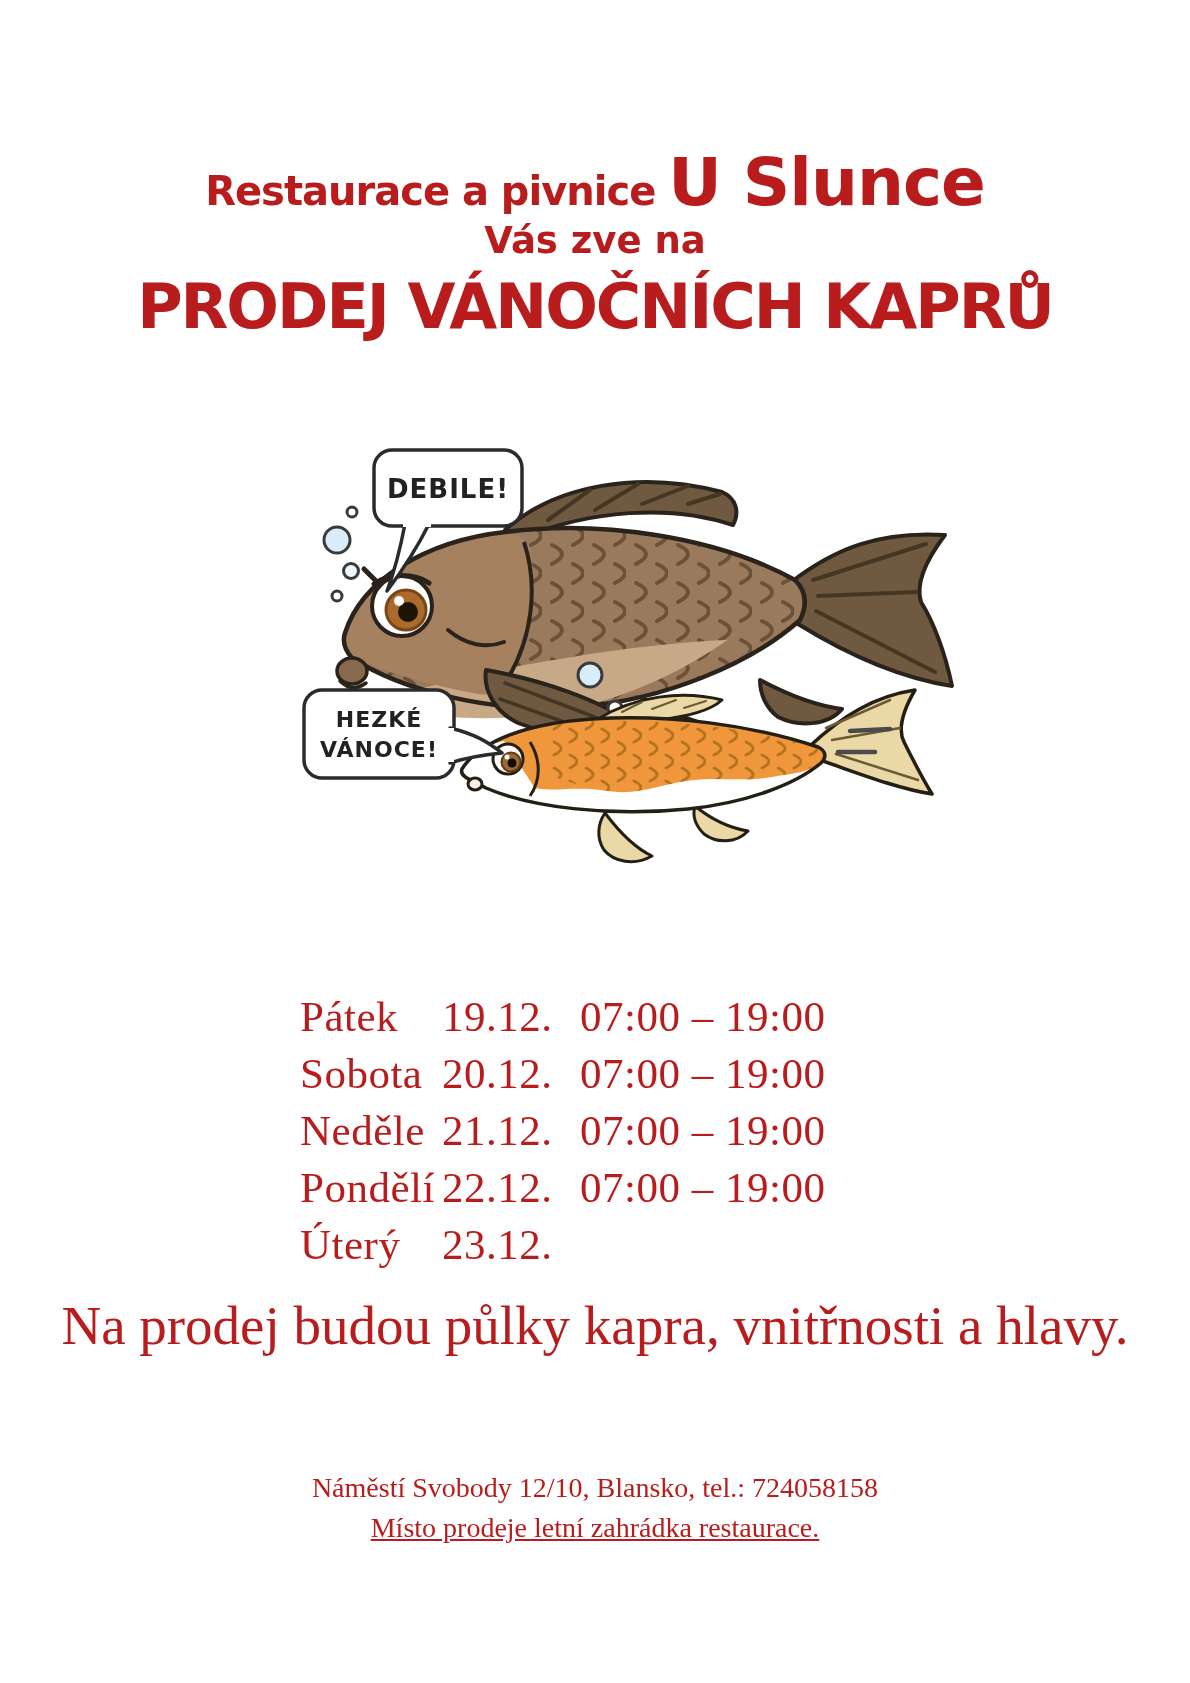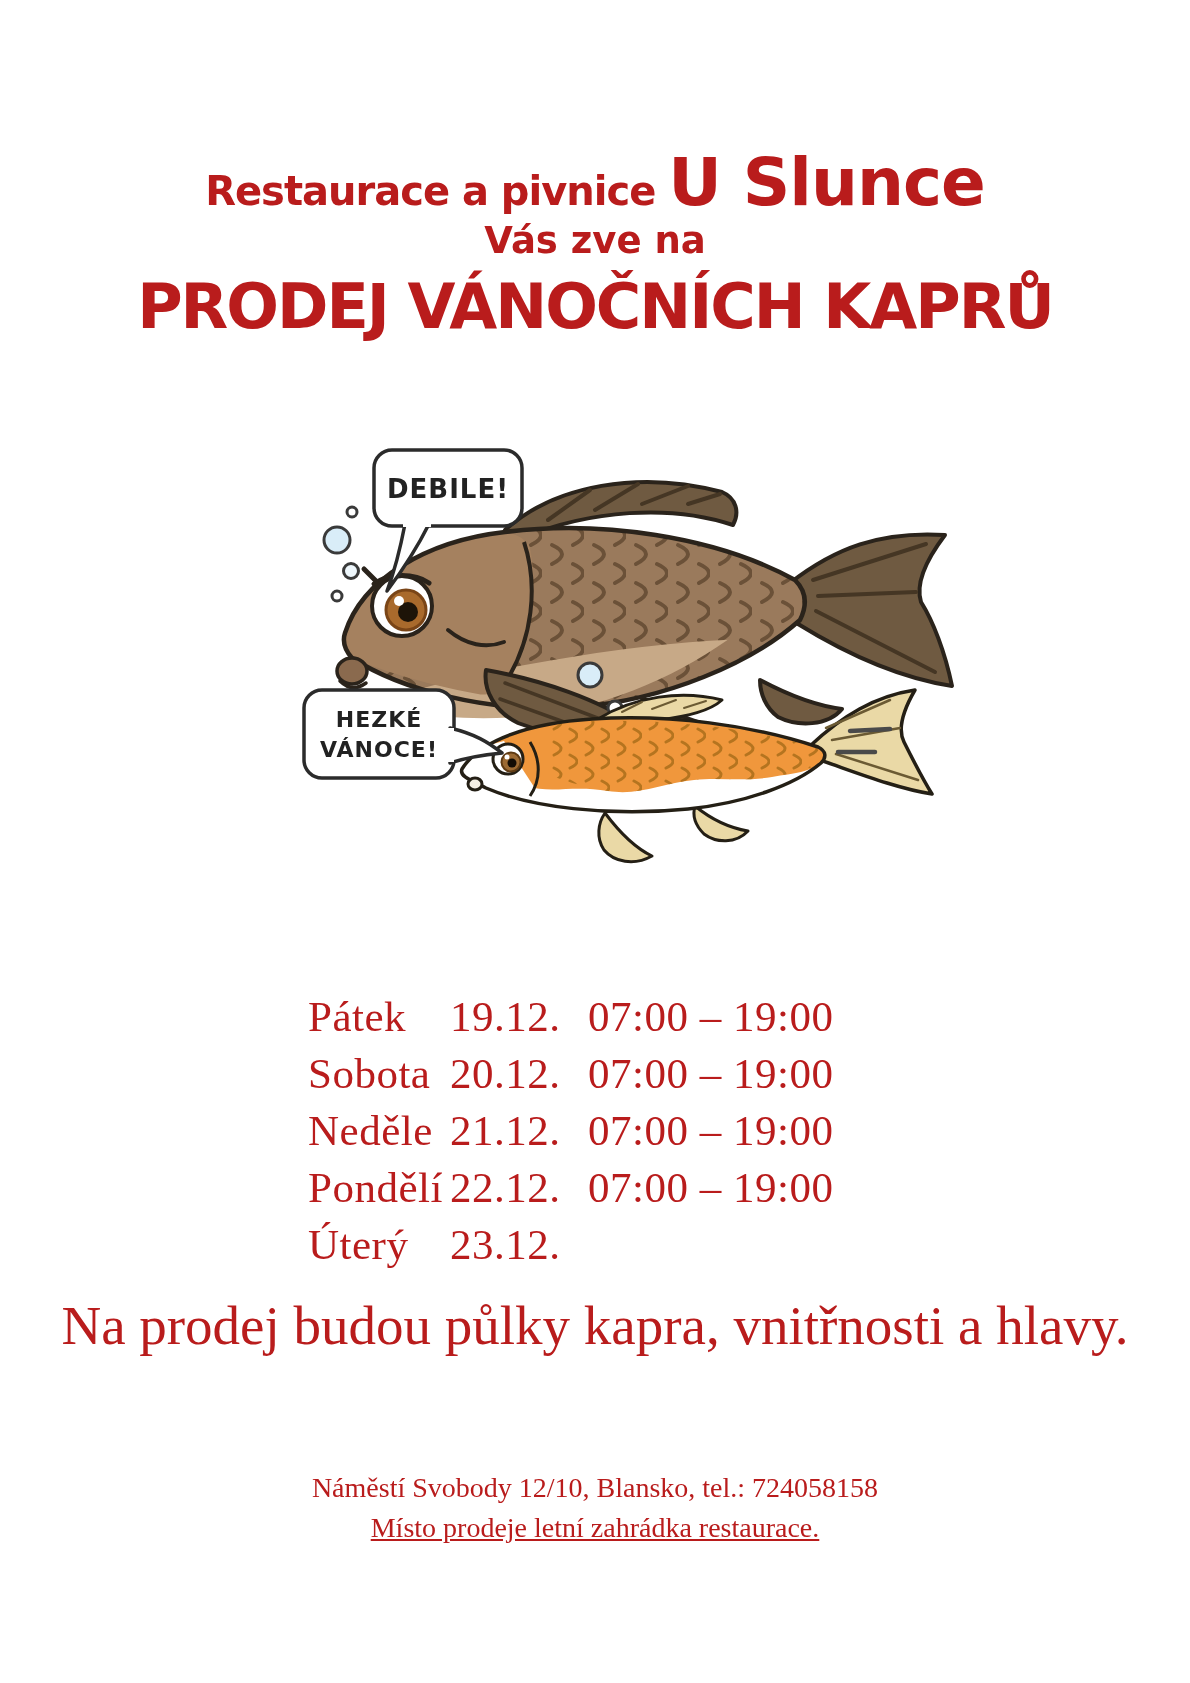--- a/index.html
+++ b/index.html
@@ -13,21 +13,21 @@
   .h1{top:150px;font-family:"DejaVu Sans",sans-serif;font-weight:bold;letter-spacing:-1px;}
   .h1 .sm{font-size:40px;}
   .h1 .lg{font-size:66px;}
   .h2{top:222px;font-family:"DejaVu Sans",sans-serif;font-weight:bold;font-size:37px;letter-spacing:0px;}
   .h3{top:264px;font-family:"DejaVu Sans",sans-serif;font-weight:bold;font-size:62px;letter-spacing:-2px;margin-top:12px;}
   .h4{top:336px;font-family:"DejaVu Sans",sans-serif;font-weight:bold;font-size:62px;letter-spacing:8px;}
   
   .art{position:absolute;left:290px;top:428px;width:690px;height:480px;}
   .bubtxt{font-family:"DejaVu Sans",sans-serif;font-weight:bold;fill:#222222;}
   
-  .schedule{position:absolute;left:300px;top:988px;font-size:43px;line-height:57px;letter-spacing:0.5px;margin-left:8px;}
+  .schedule{position:absolute;left:300px;top:988px;font-size:43px;line-height:57px;letter-spacing:0.5px;}
   .srow{display:grid;grid-template-columns:142px 138px auto;}
   
   .n1{top:1243px;font-size:46px;}
   .n2{top:1298px;font-size:55px;}
   
   .f1{top:1474px;font-size:28px;}
   .f2{top:1514px;font-size:28px;text-decoration:underline;}
 </style>
 </head>
 <body>

